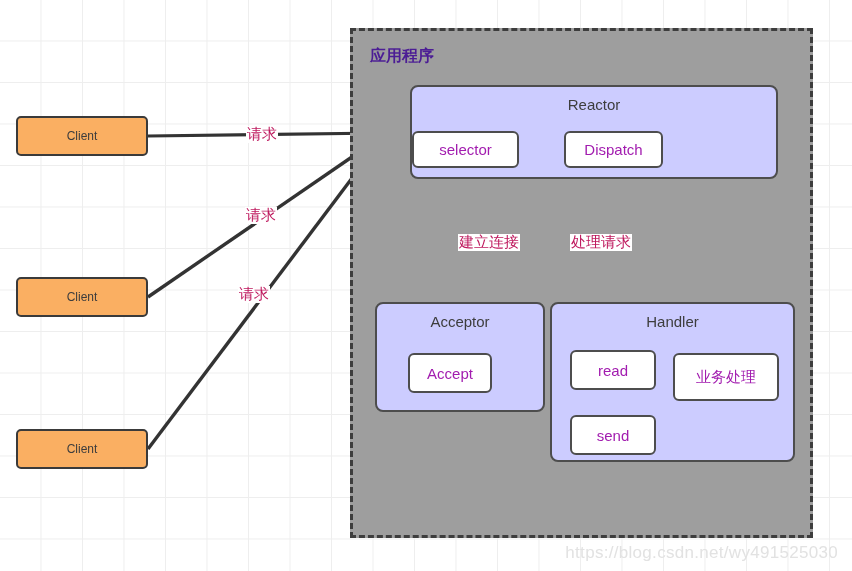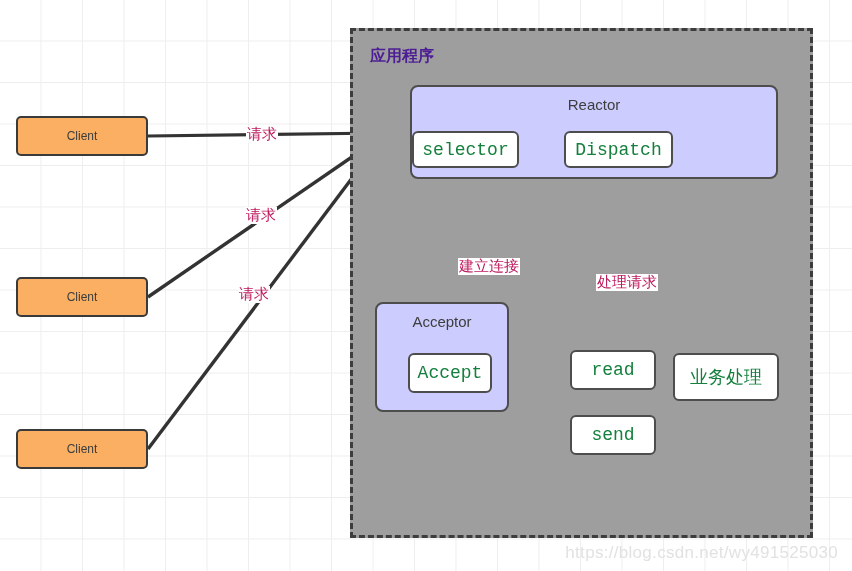--- a/index.html
+++ b/index.html
@@ -88,24 +88,23 @@
 
   .leaf-box {
     position: absolute;
     box-sizing: border-box;
     background: #ffffff;
     border: 2px solid #4d4d4d;
     border-radius: 6px;
     display: flex;
     align-items: center;
     justify-content: center;
-    font-size: 18px;
-    color: #15803d;
+    font-size: 15px;
+    color: #a21caf;
     white-space: nowrap;
-    font-family: Liberation Mono, monospace;
   }
 
   
   .edge-label {
     position: absolute;
     font-size: 15px;
     color: #be185d;
     white-space: nowrap;
     line-height: 1.1;
     padding: 0 1px;
@@ -152,37 +151,40 @@
   </svg>
 
   <div class="app-container" style="left:350px; top:28px; width:463px; height:510px;">
     <div class="app-title">应用程序</div>
   </div>
 
   <div class="group-box" style="left:388px; top:85px; width:368px; height:94px;margin-left:22px;">
     <div class="group-title">Reactor</div>
   </div>
   <div class="leaf-box" style="left:412px; top:131px; width:107px; height:37px;">selector</div>
-  <div class="leaf-box" style="left:564px; top:131px; width:109px; height:37px;">Dispatch</div>
+  <div class="leaf-box" style="left:564px; top:131px; width:99px; height:37px;">Dispatch</div>
 
-  <div class="group-box" style="left:375px; top:302px; width:134px; height:110px;">
+  <div class="group-box" style="left:375px; top:302px; width:170px; height:110px;">
     <div class="group-title">Acceptor</div>
   </div>
   <div class="leaf-box" style="left:408px; top:353px; width:84px; height:40px;">Accept</div>
 
+  <div class="group-box" style="left:550px; top:302px; width:245px; height:160px;">
+    <div class="group-title">Handler</div>
+  </div>
   <div class="leaf-box" style="left:570px; top:350px; width:86px; height:40px;">read</div>
   <div class="leaf-box" style="left:673px; top:353px; width:106px; height:48px;">业务处理</div>
   <div class="leaf-box" style="left:570px; top:415px; width:86px; height:40px;">send</div>
 
   <div class="node client-node" style="left:16px; top:116px; width:132px; height:40px;">Client</div>
   <div class="node client-node" style="left:16px; top:277px; width:132px; height:40px;">Client</div>
   <div class="node client-node" style="left:16px; top:429px; width:132px; height:40px;">Client</div>
 
   <div class="edge-label on-white" style="left:246px; top:126px;">请求</div>
   <div class="edge-label on-white" style="left:245px; top:207px;">请求</div>
   <div class="edge-label on-white" style="left:238px; top:286px;">请求</div>
 
-  <div class="edge-label on-gray" style="left:458px; top:234px;margin-top:24px;">建立连接</div>
-  <div class="edge-label on-gray" style="left:596px; top:234px;margin-top:40px;">处理请求</div>
+  <div class="edge-label on-gray" style="left:458px; top:234px;">建立连接</div>
+  <div class="edge-label on-gray" style="left:570px; top:234px;">处理请求</div>
 
   <div class="watermark">https://blog.csdn.net/wy491525030</div>
 
 </div>
 
 </body></html>

